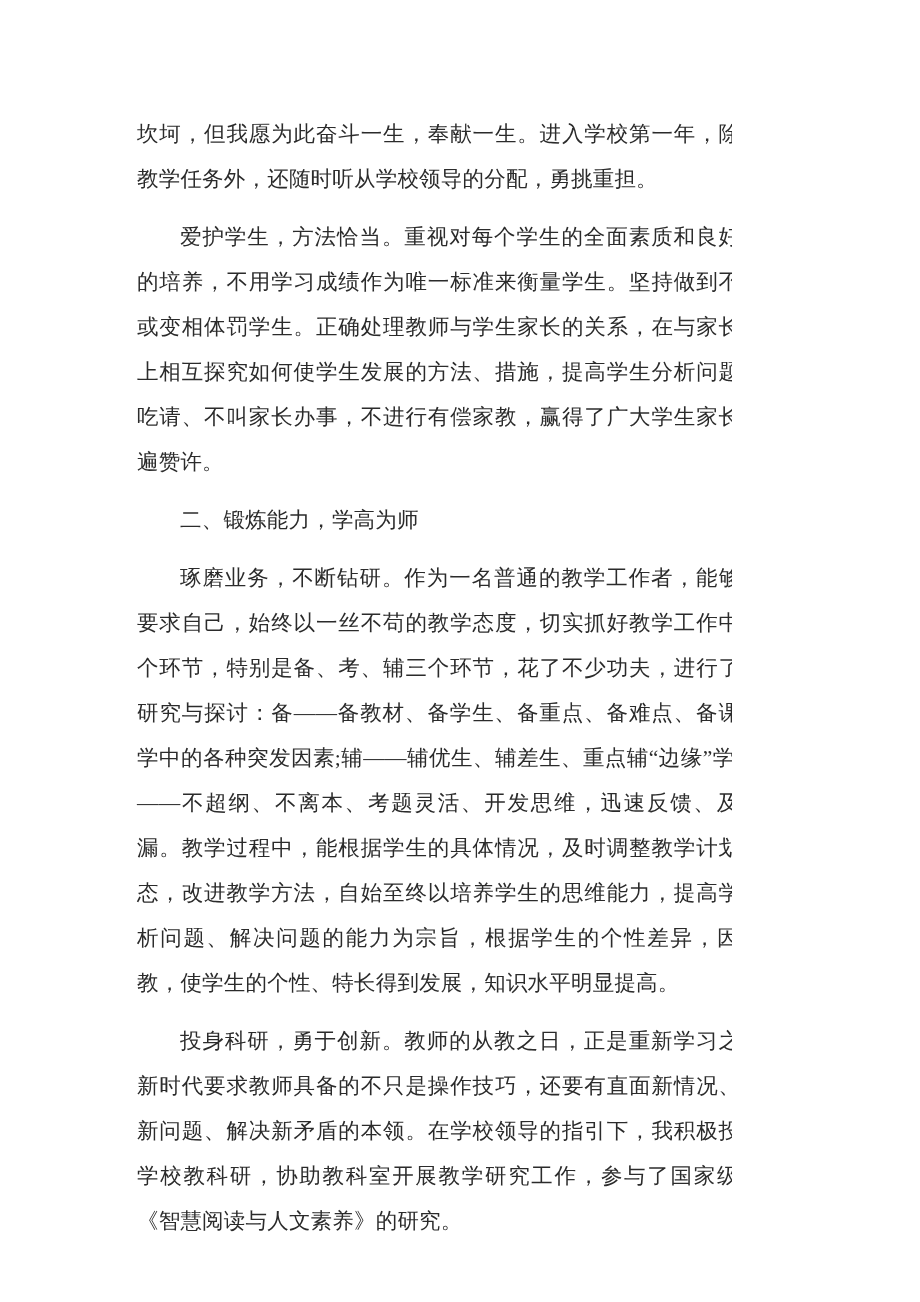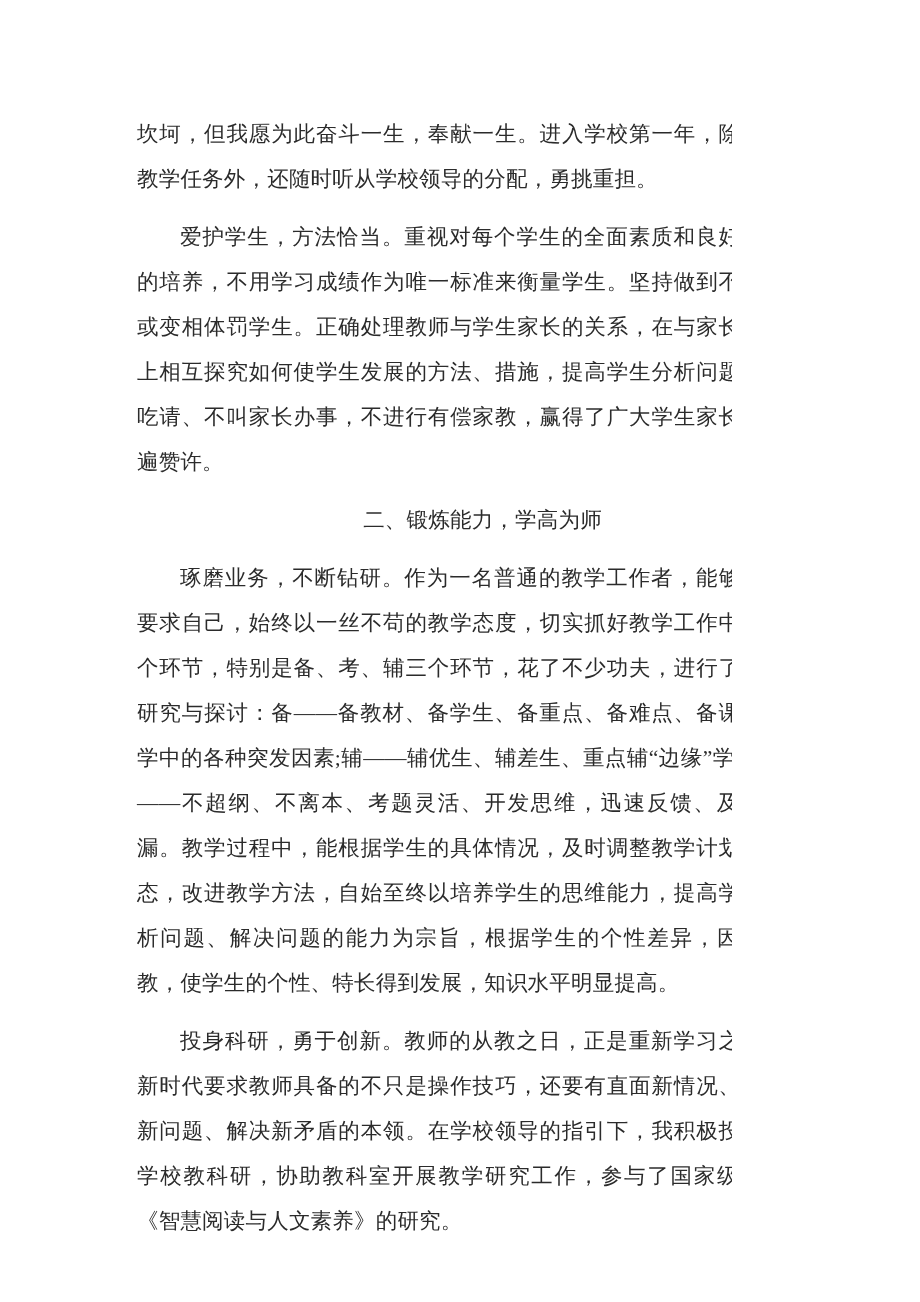--- a/index.html
+++ b/index.html
@@ -37,21 +37,21 @@
     -webkit-font-smoothing: antialiased;
   }
   .para + .para {
     margin-top: 13px;
   }
   .para.indent {
     text-indent: 2em;
   }
   .para.heading {
     text-indent: 2em;
-    text-align: center;
+    text-align: left;
   }
   .para.cont {
     text-indent: 0;
   }
 </style>
 </head>
 <body>
 
 <div class="page">
   <div class="content">

